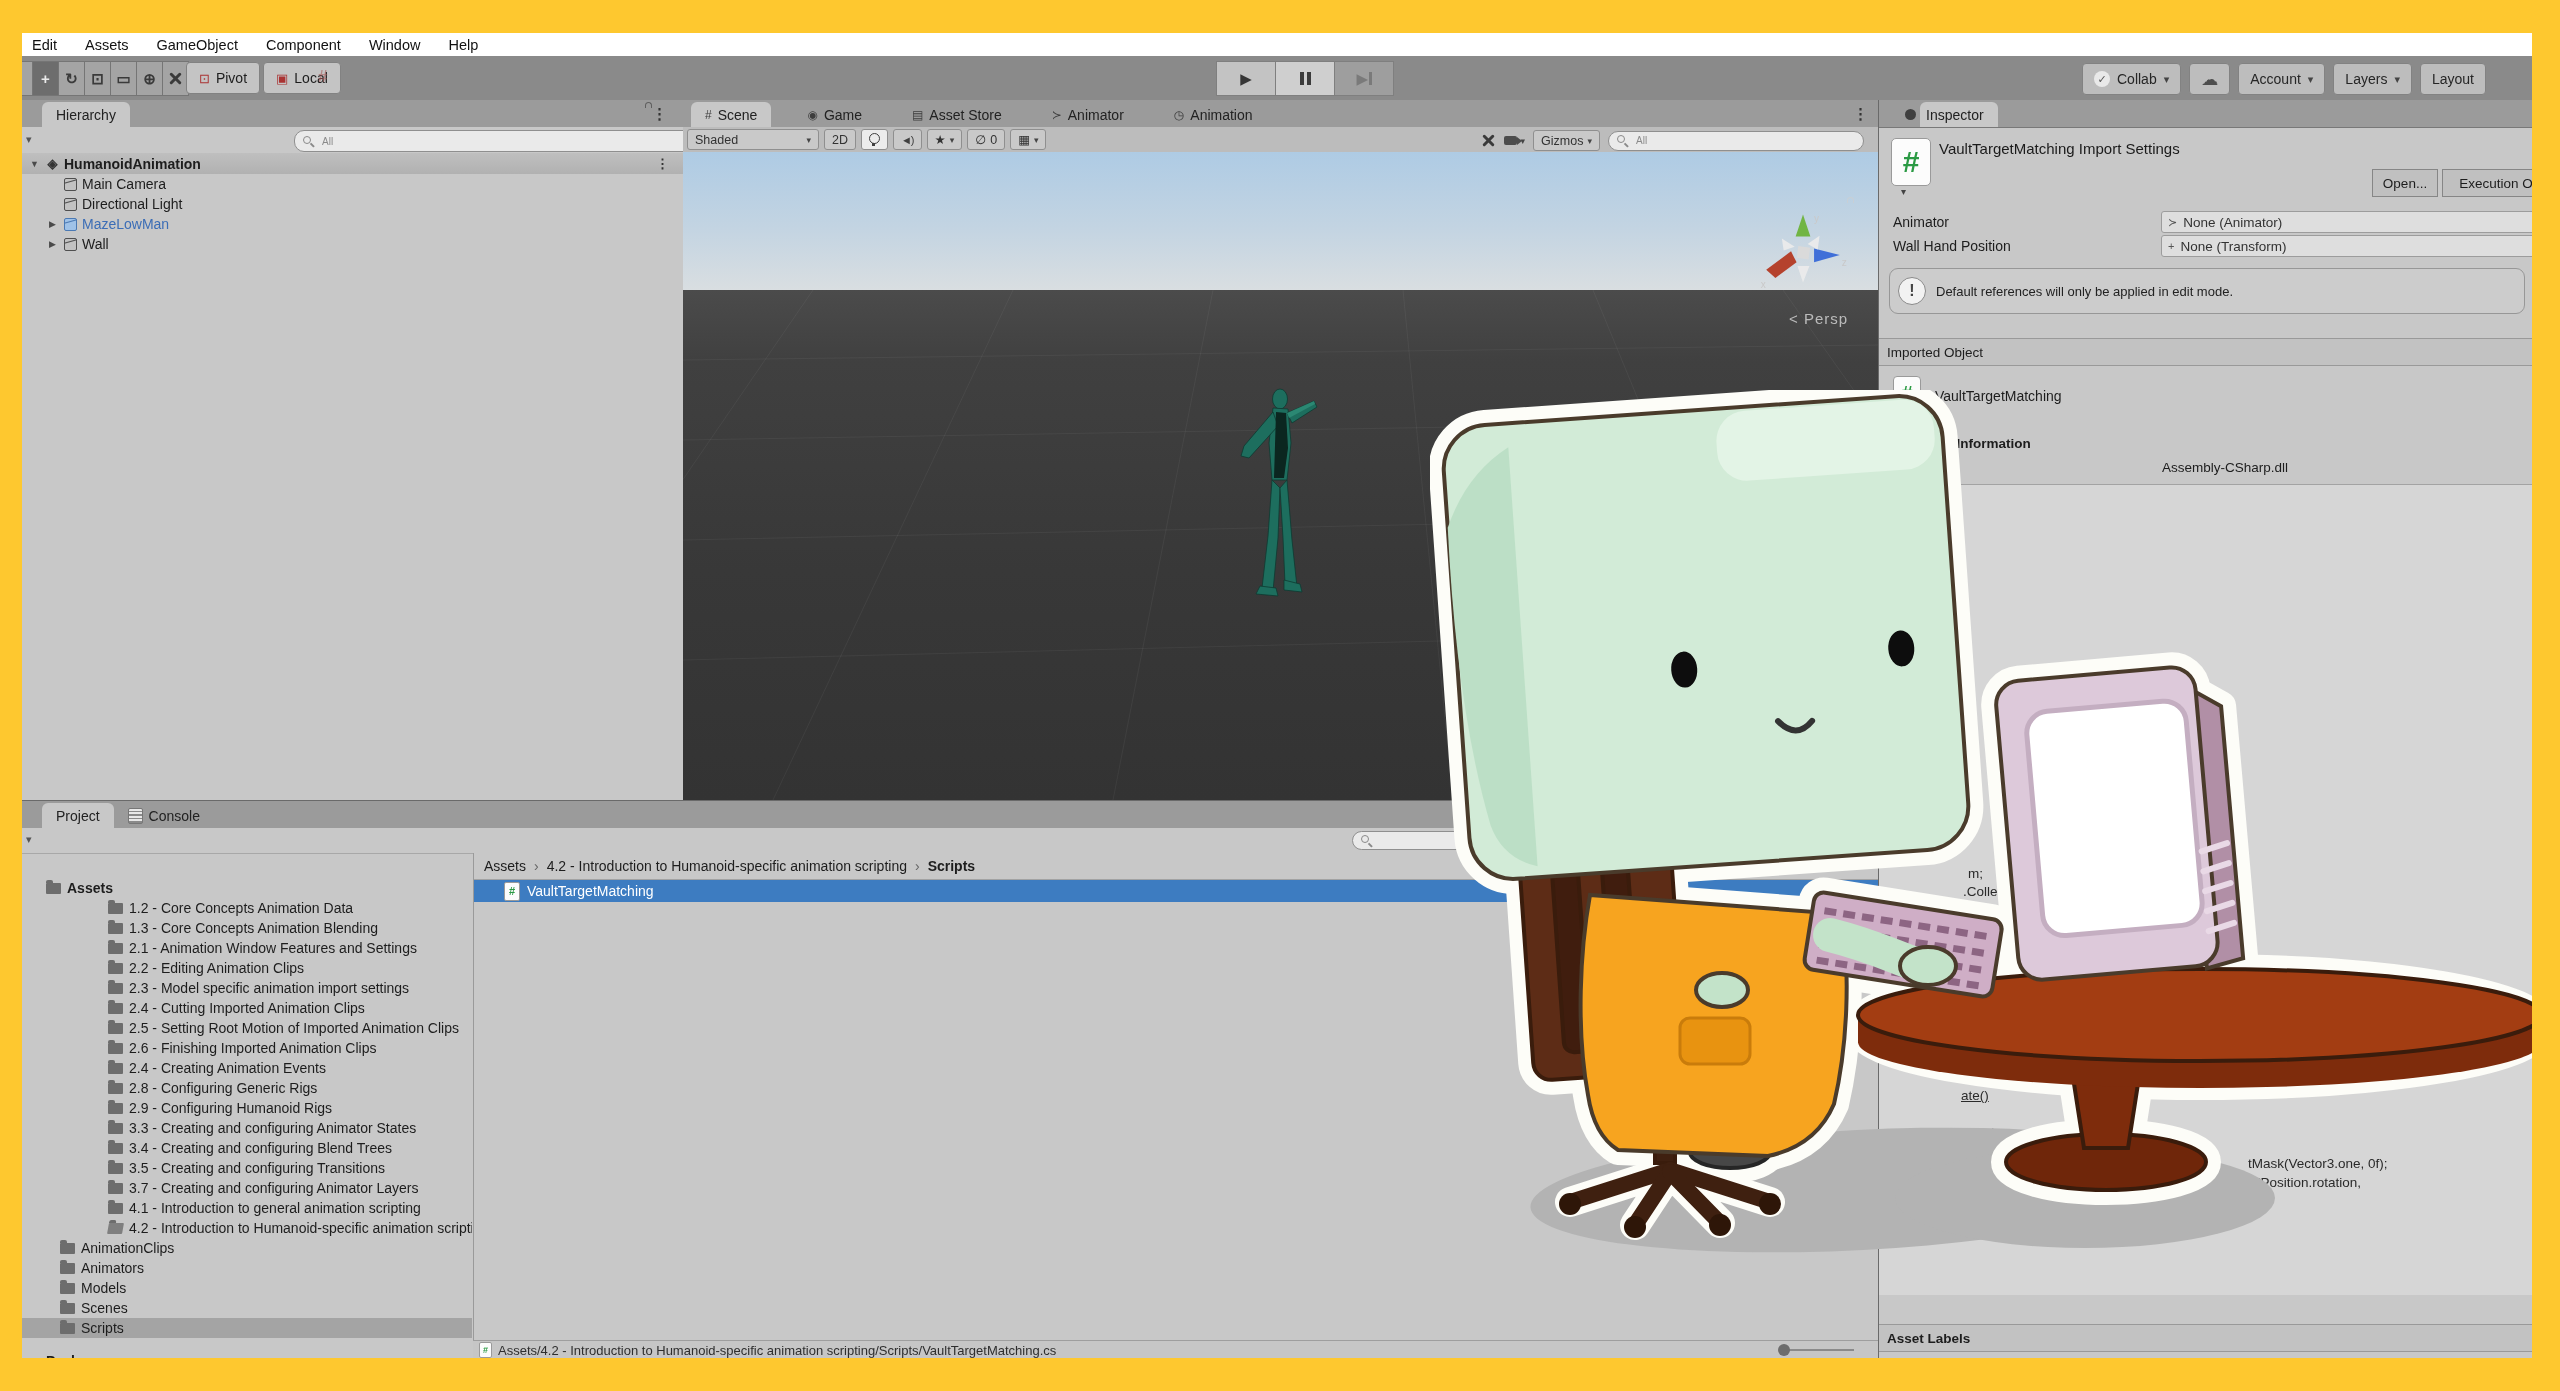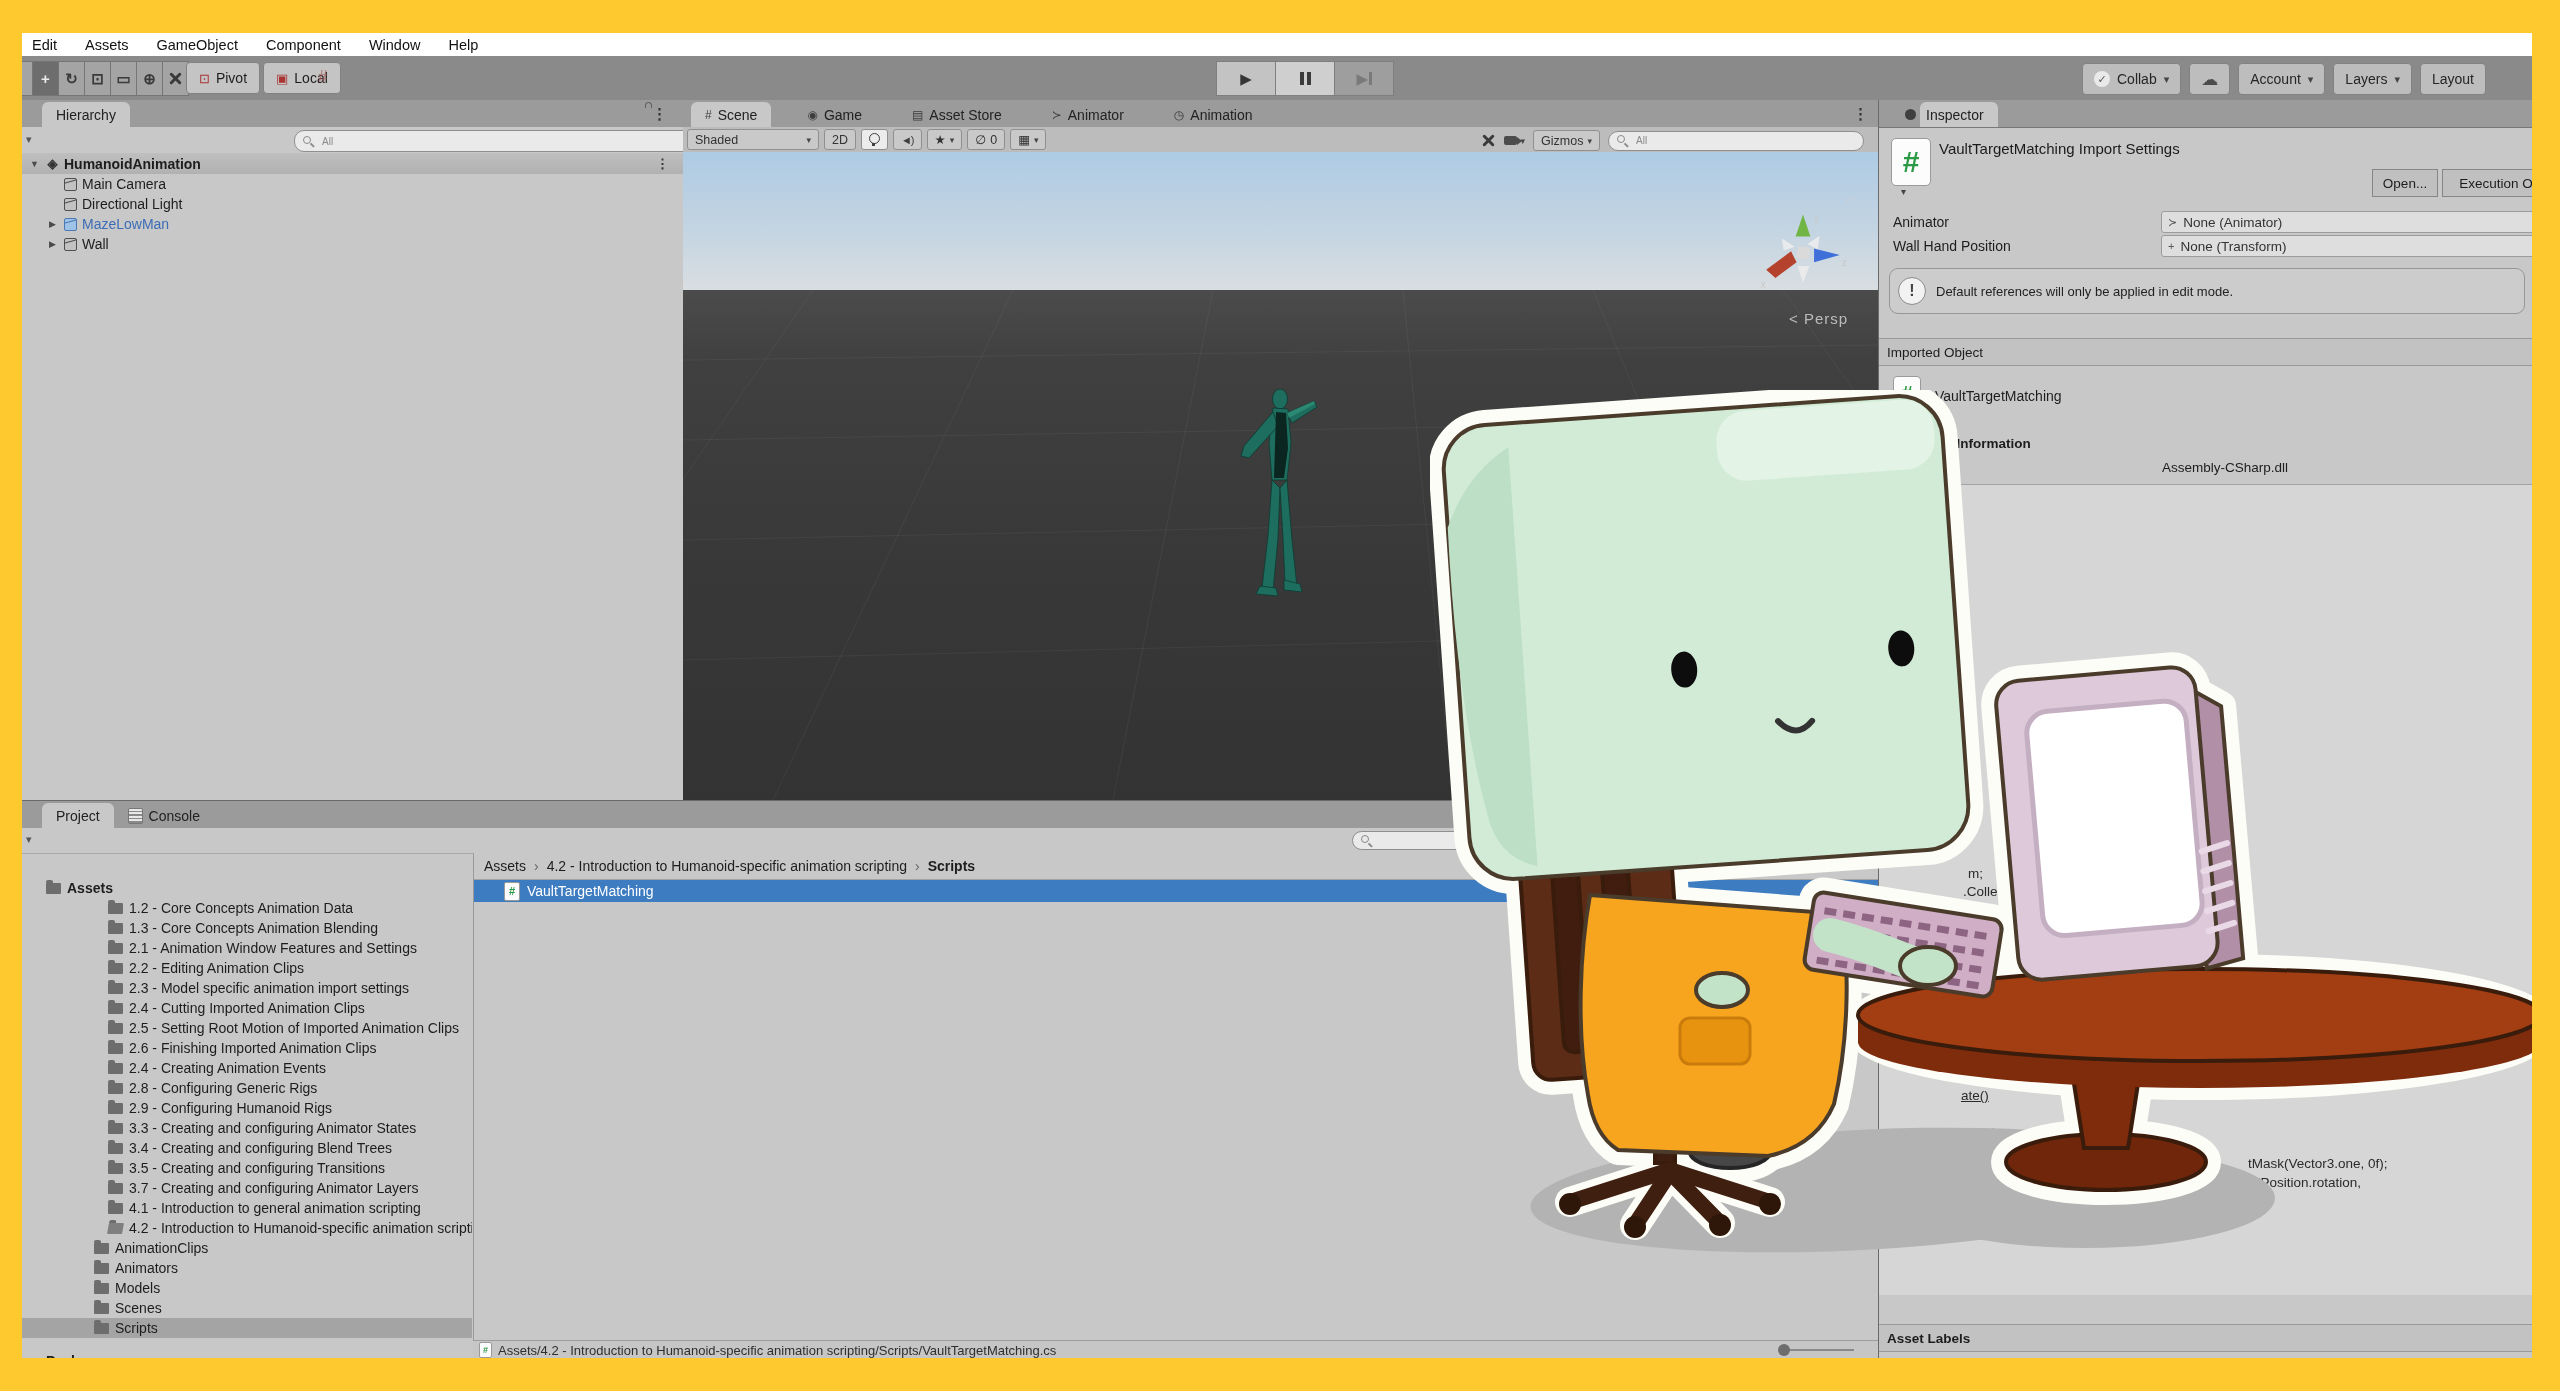--- a/index.html
+++ b/index.html
@@ -119,21 +119,21 @@
   
   #project{left:0;top:767px;width:1856px;height:558px;border-top:1px solid #6a6a6a;}
   .p-toolbar{position:absolute;left:0;top:27px;right:0;height:25px;background:#c8c8c8;border-bottom:1px solid #a8a8a8;}
   .p-create{position:absolute;left:4px;top:5px;font-size:11px;color:#555;}
   .p-search{position:absolute;left:1330px;top:3px;width:180px;height:17px;}
   .p-tree{position:absolute;left:0;top:52px;width:450px;bottom:0;overflow:hidden;padding-top:25px;}
   .p-row{height:20px;display:flex;align-items:center;font-size:14px;gap:6px;padding-left:8px;white-space:nowrap;}
   .p-row .tree-arrow{width:10px;font-size:9px;color:#4a4a4a;flex:none;}
   .p-row.root{font-weight:bold;}
   .p-row.lv1{padding-left:26px;margin-left:44px;}
-  .p-row.lv2{padding-left:56px;}
+  .p-row.lv2{padding-left:22px;}
   .p-row.sel{background:#a4a4a4;}
   .p-row.packages{margin-top:13px;}
   .ic-folder{width:15px;height:11px;background:#6d6d6d;border-radius:1px;position:relative;flex:none;}
   .ic-folder::before{content:"";position: absolute;top:-3px;left:0;width:7px;height:3px;background:#6d6d6d;border-radius:2px 2px 0 0;}
   [data-icon="folder-open"] .ic-folder{transform:skewX(-10deg);background:#7f7f7f;}
   .p-scroll{position:absolute;right:0;top:52px;width:11px;bottom:0;background:#bdbdbd;border-left:1px solid #a0a0a0;}
   .p-thumb{position:absolute;left:1.5px;top:30px;width:7px;height:390px;background:#8f8f8f;border-radius:4px;}
   .p-scroll .s-up,.p-scroll .s-dn{position:absolute;left:0;width:11px;text-align:center;font-size:8px;color:#555;}
   .p-scroll .s-up{top:2px;}
   .p-scroll .s-dn{bottom:2px;}

